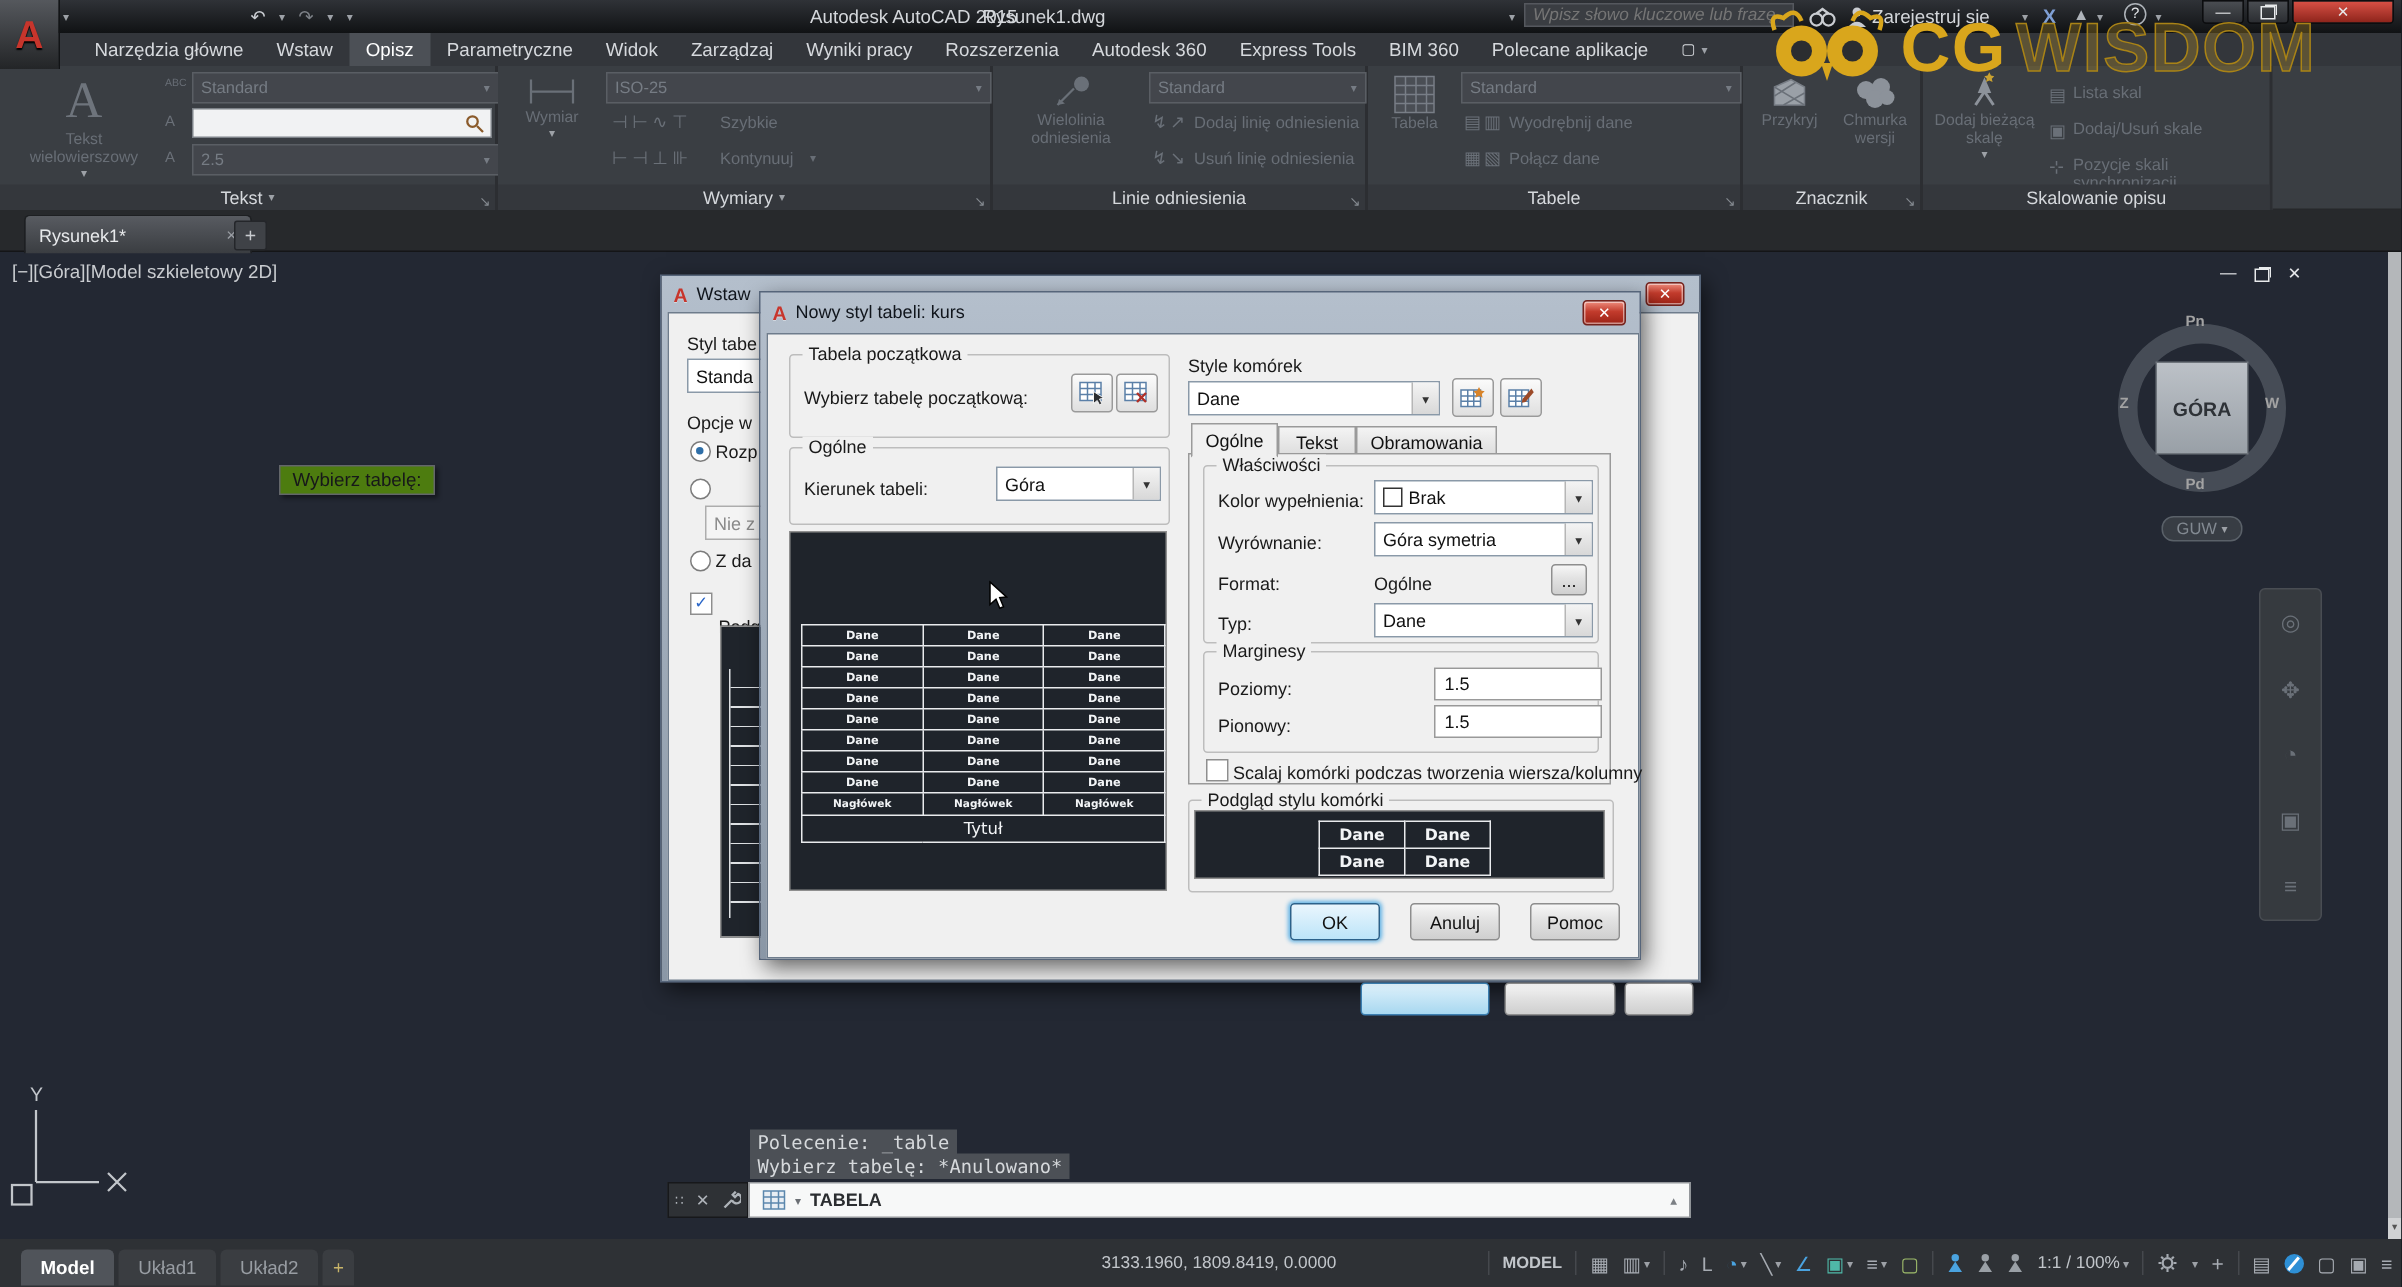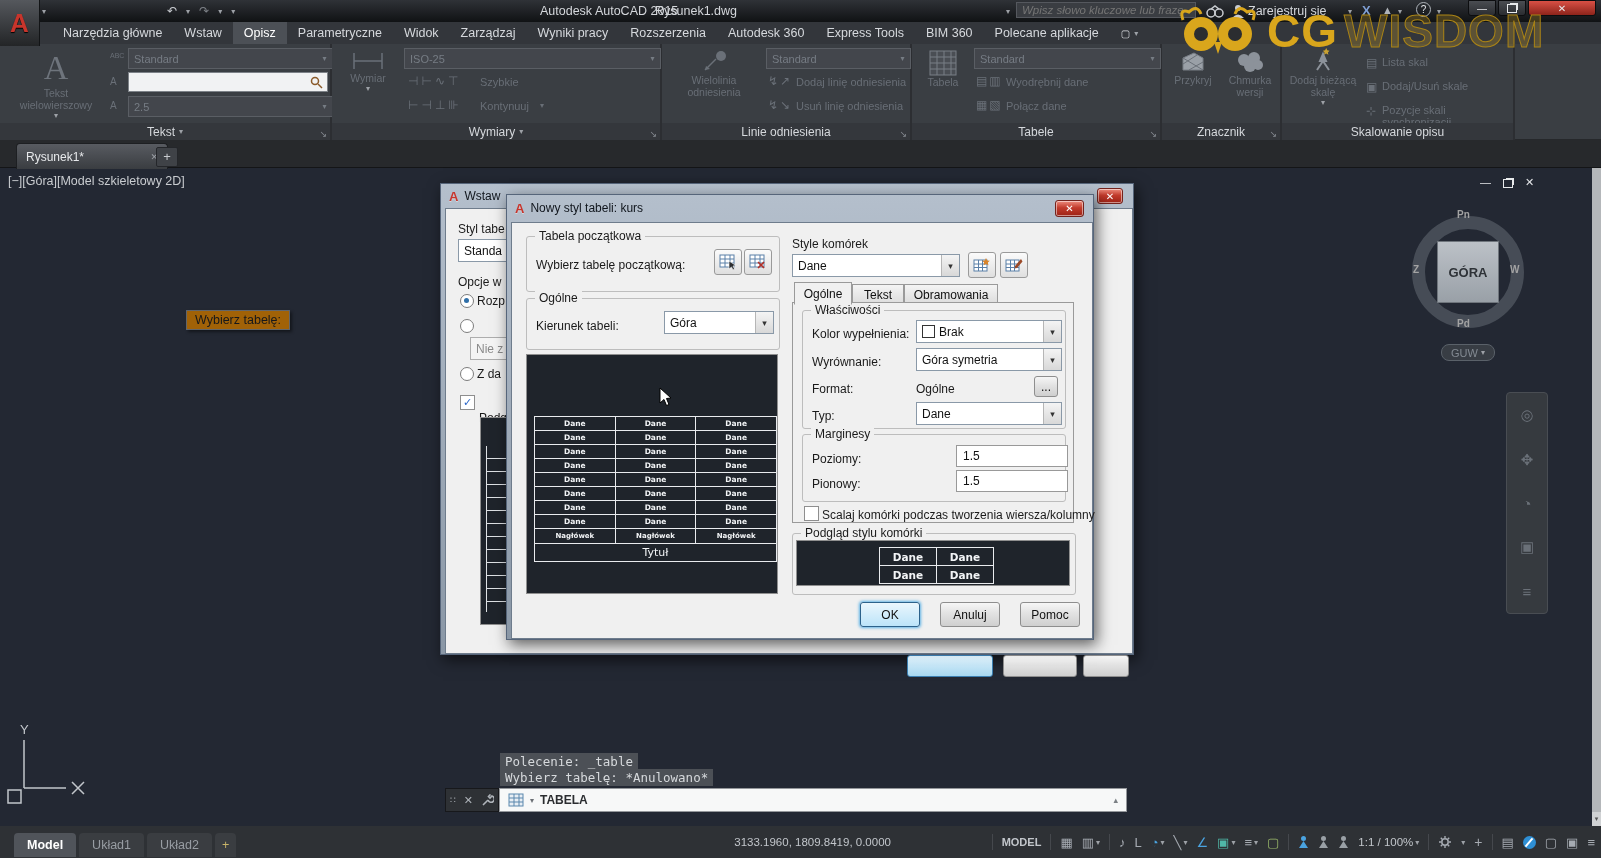--- a/index.html
+++ b/index.html
@@ -383,21 +383,21 @@
   <div class="abs" style="left:1592px;top:812px;width:9px;height:14px;background:#d0d2d4;color:#555;font-size:7px;text-align:center;line-height:14px;">▾</div>
 
   <svg class="abs" style="left:6px;top:718px;" width="100" height="96">
     <text x="14" y="16" fill="#c2c6cb" font-size="13" font-family="Liberation Sans">Y</text>
     <line x1="18" y1="22" x2="18" y2="70" stroke="#c2c6cb" stroke-width="1.5"></line>
     <line x1="18" y1="70" x2="60" y2="70" stroke="#c2c6cb" stroke-width="1.5"></line>
     <rect x="2" y="72" width="13" height="13" fill="none" stroke="#c2c6cb" stroke-width="1.5"></rect>
     <path d="M66 64 l12 12 M78 64 l-12 12" stroke="#c2c6cb" stroke-width="1.5"></path>
   </svg>
 
-  <div class="abs" style="left:186px;top:310px;background:#a16207;border:1px solid #63666a;box-shadow:2px 2px 3px rgba(0,0,0,.45);
+  <div class="abs" style="left:186px;top:310px;background:#4d7c0f;border:1px solid #63666a;box-shadow:2px 2px 3px rgba(0,0,0,.45);
        padding:2px 8px;font-size:12.5px;color:#17181a;z-index:20;">
     <span>Wybierz tabelę:</span>
   </div>
 
   <div class="abs dlgframe" style="left:440px;top:183px;width:694px;height:472px;z-index:30;">
     <div class="dlgtitle">
       <span class="redA">A</span>
       <span>Wstaw</span>
     </div>
     <div class="abs xbtn" style="left:656px;top:4px;width:26px;height:16px;">

